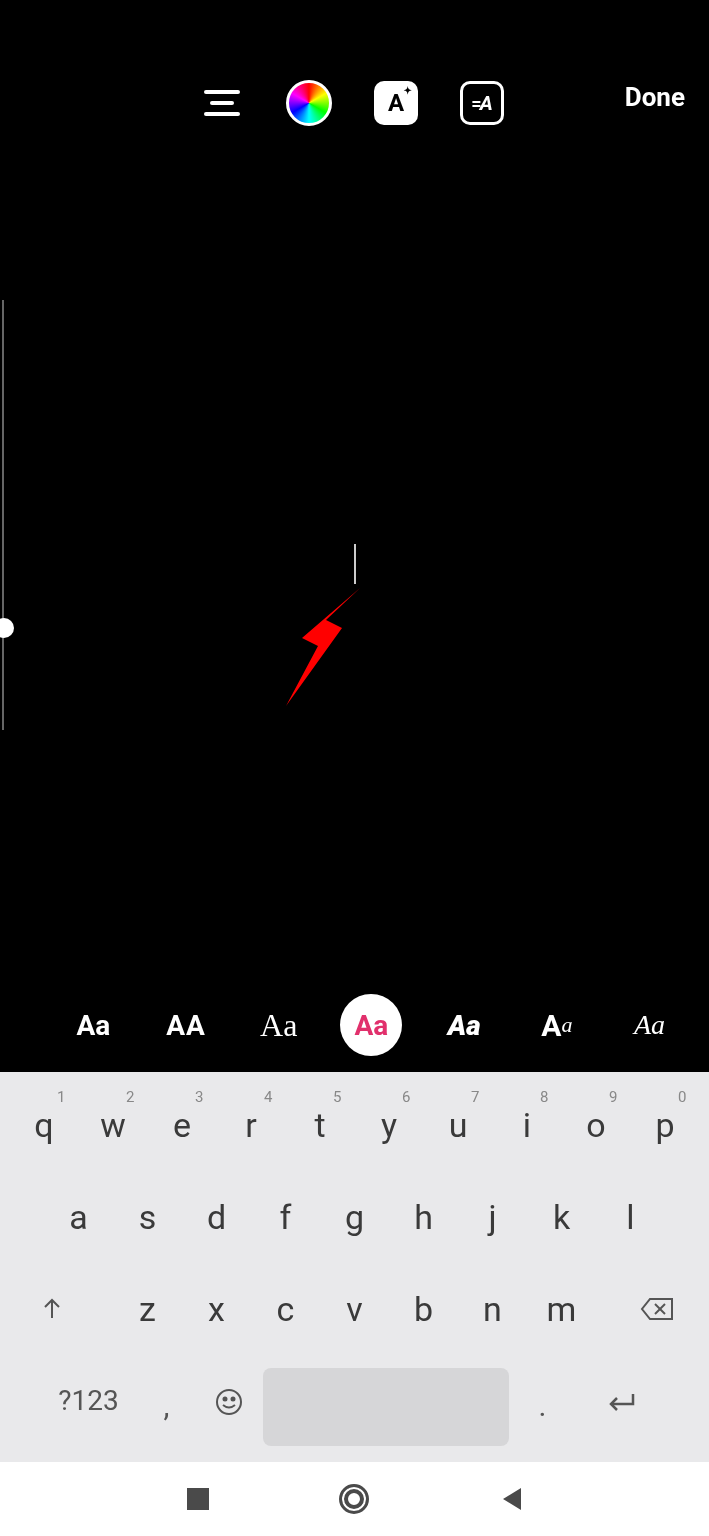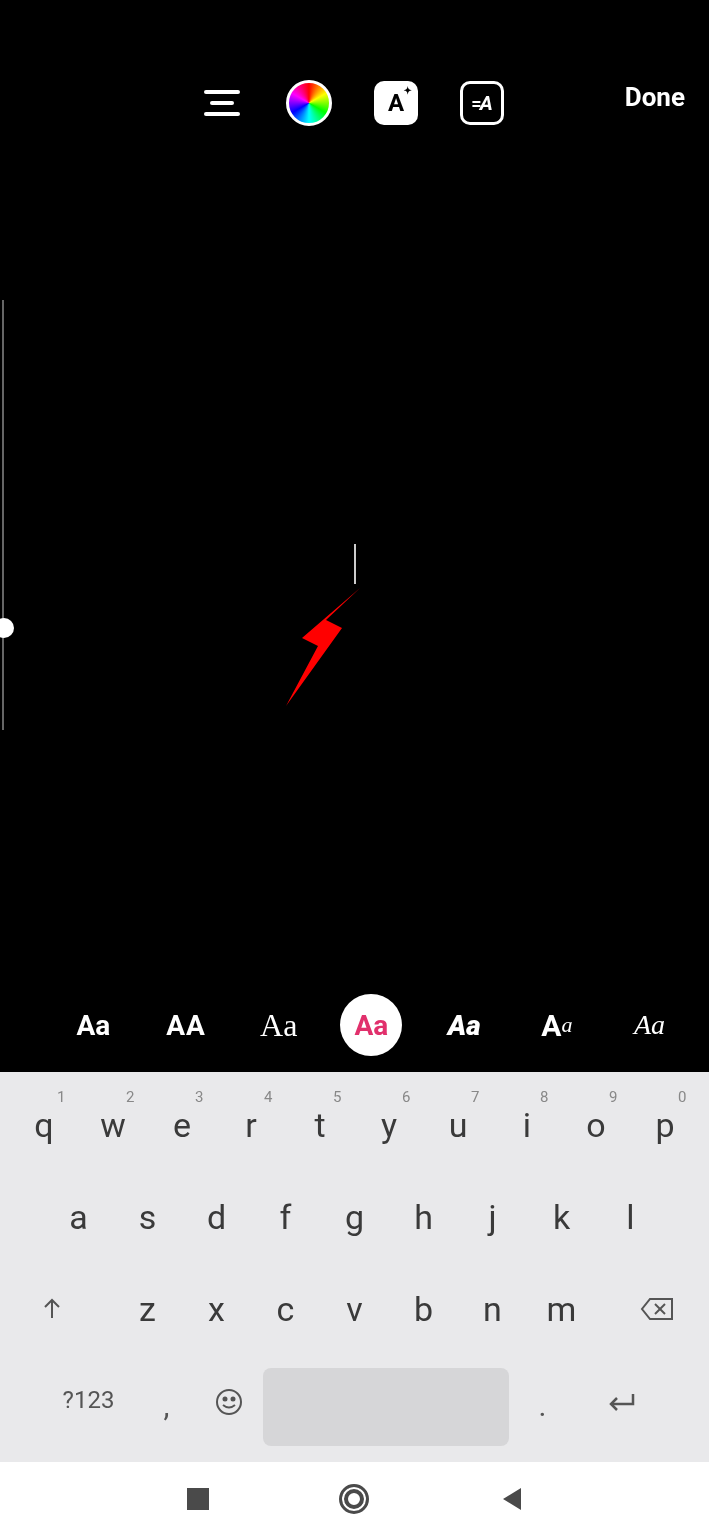--- a/index.html
+++ b/index.html
@@ -183,21 +183,21 @@
     color: #888;
   }
   .key.shift, .key.backspace {
     width: 82px;
     font-size: 26px;
     color: #555;
   }
   .key.shift { margin-right: 20px; margin-left: 10px; }
   .key.backspace { margin-left: 20px; margin-right: 10px; }
   .kb-row.bottom .key { height: 78px; }
-  .key.symnum { width: 88px; font-size: 24px; color: #555; padding-bottom: 4px;}
+  .key.symnum { width: 88px; font-size: 28px; color: #555; padding-bottom: 4px;}
   .key.comma { width: 56px; font-size: 30px; color: #555; align-items: flex-end; padding-bottom: 18px;}
   .key.period { width: 56px; font-size: 30px; color: #555; align-items: flex-end; padding-bottom: 18px;}
   .key.emoji { width: 56px; color: #555; }
   .key.space { width: 246px; background: #d6d6d8; border-radius: 8px; height: 58px; margin-top: 10px;}
   .key.enter { width: 88px; color: #555; }
 
   .row1 { padding: 0 6px; }
   .row2 { padding: 0 40px; }
   .row3 { padding: 0 0px; }
   .bottom { align-items: center; padding: 0 8px; margin-top: 4px;}

